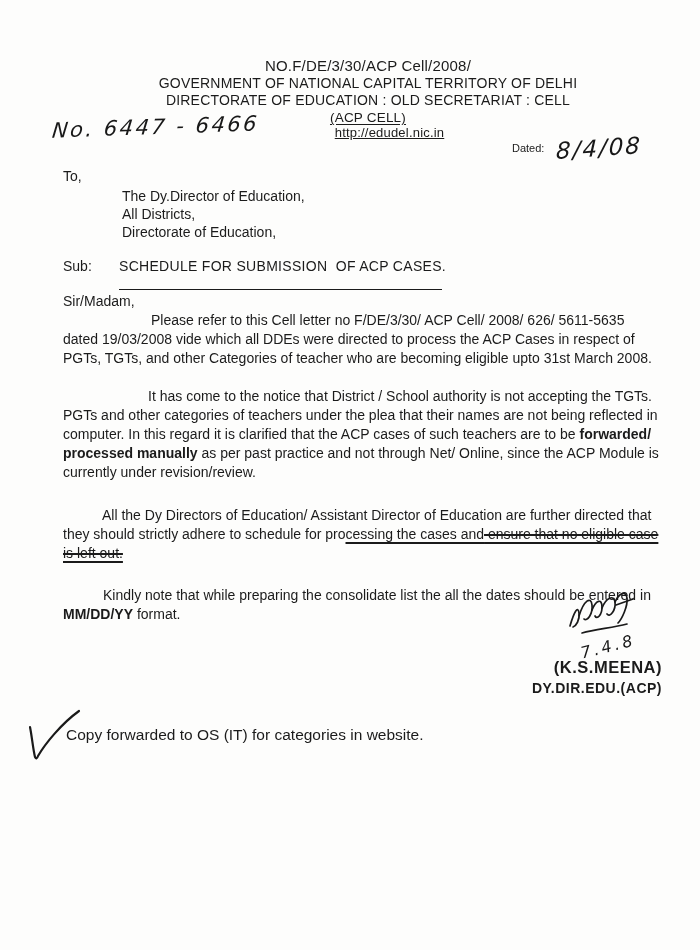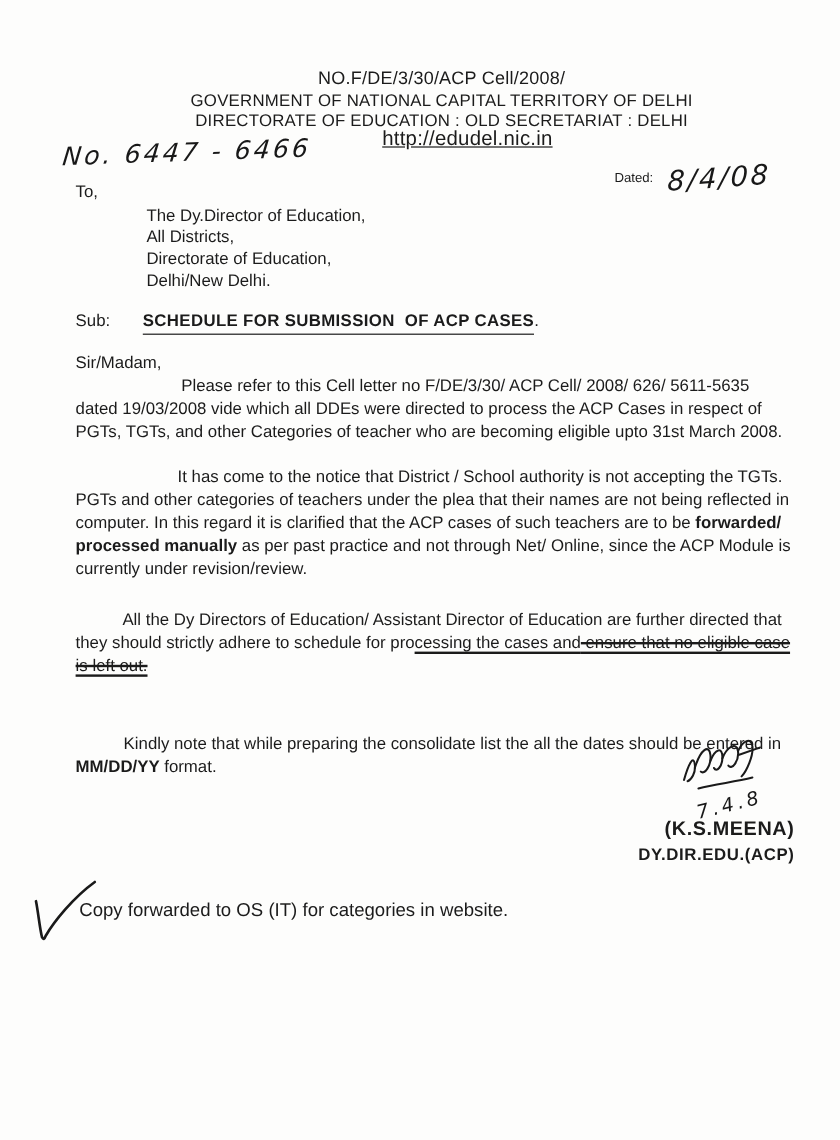--- a/index.html
+++ b/index.html
@@ -13,49 +13,49 @@
     font-family:"Liberation Sans", sans-serif;
     font-size:14px; line-height:19px;
     overflow:hidden;
   }
   
   .header { padding-top:57px; text-align:center; letter-spacing:.2px;padding-left:36px; }
   .ref-line  { font-size:15px; line-height:18px; }
   .gov-line  { font-size:14px; line-height:17px; }
   .dir-line  { font-size:14px; line-height:17px; }
   .acp-cell  { font-size:13.5px; line-height:17px; text-decoration:underline; text-underline-offset:2px; }
-  .website   { font-size:17px; line-height:14px; text-decoration:underline;margin-left:43px; }
+  .website   { font-size:13px; line-height:14px; text-decoration:underline;margin-left:43px; }
   
   .hw { font-family:"DejaVu Sans", sans-serif; font-style:italic; color:#181818; }
   .hw-refno {
     position:absolute; left:52px; top:118px;
     font-size:21px; letter-spacing:2.5px;
     transform:rotate(-2deg) skewX(-8deg);
     white-space:nowrap;
   }
   .dated-row { position:absolute; left:512px; top:138px; white-space:nowrap; }
   .dated-label { font-size:11px;margin-top:36px; }
   .hw-date { font-size:23px; letter-spacing:2px; display:inline-block; transform:rotate(-4deg) skewX(-6deg); margin-left:8px; vertical-align:-4px; }
   
   .body-block { margin-left:63px; margin-right:38px; }
   .to-label { margin-top:27px; }
   .addressee { margin-left:59px; margin-top:1px; }
   .addressee div { line-height:18px; }
   .sub-row { margin-top:16px; }
   .sub-label { display:inline-block; width:56px; }
   .subject {
-    font-weight:bold; letter-spacing:.3px; white-space:pre;
-    border-bottom:1.6px solid #1b1b1b; padding-bottom:3px;
+    font-weight:normal; letter-spacing:.3px; white-space:pre;
+    border-bottom:1.6px solid #1b1b1b; padding-bottom:15px;
   }
   .salutation { margin-top:16px; }
   p.para { max-width:599px; }
   .p1 { text-indent:88px; }
   .p2 { margin-top:19px; text-indent:85px; }
   .p3 { margin-top:24px; text-indent:39px; }
-  .p4 { margin-top:46px; text-indent:40px; }
+  .p4 { margin-top:23px; text-indent:40px; }
   .u-hand {
     text-decoration:underline;
     text-decoration-thickness:1.5px; text-underline-offset:3px;
   }
   .strike-hand {
     text-decoration:underline line-through;
     text-decoration-thickness:1.5px; text-underline-offset:3px;
   }
   
   .sign-block { margin-top:-34px; text-align:right; padding-right:38px; }
@@ -72,40 +72,40 @@
   .check-icon { position:absolute; left:-40px; top:-16px; }
 </style>
 </head>
 <body>
 
 <div class="page">
 
   <div class="header">
     <div class="ref-line">NO.F/DE/3/30/ACP Cell/2008/</div>
     <div class="gov-line">GOVERNMENT OF NATIONAL CAPITAL TERRITORY OF DELHI</div>
-    <div class="dir-line">DIRECTORATE OF EDUCATION : OLD SECRETARIAT : DELHI</div>
+    <div class="dir-line">DIRECTORATE OF EDUCATION : OLD SECRETARIAT : CELL</div>
+    <div class="acp-cell"><span>(ACP CELL)</span></div>
     <div class="website"><span>http://edudel.nic.in</span></div>
   </div>
 
   <div class="hw hw-refno">No. 6447 - 6466</div>
 
   <div class="dated-row">
     <span class="dated-label">Dated:</span>
     <span class="hw hw-date">8/4/08</span>
   </div>
 
   <div class="body-block">
 
     <div class="to-label">To,</div>
 
     <div class="addressee">
       <div>The Dy.Director of Education,</div>
       <div>All Districts,</div>
       <div>Directorate of Education,</div>
-      <div>Delhi/New Delhi.</div>
     </div>
 
     <div class="sub-row">
       <span class="sub-label">Sub:</span><span class="subject">SCHEDULE FOR SUBMISSION  OF ACP CASES</span><span>.</span>
     </div>
 
     <div class="salutation">Sir/Madam,</div>
 
     <p class="para p1"><span>Please refer to this Cell letter no F/DE/3/30/ ACP Cell/ 2008/ 626/ 5611-5635 dated 19/03/2008 vide which all DDEs were directed to process the ACP Cases in respect of PGTs, TGTs, and other Categories of teacher who are becoming eligible upto 31st March 2008.</span></p>
 

